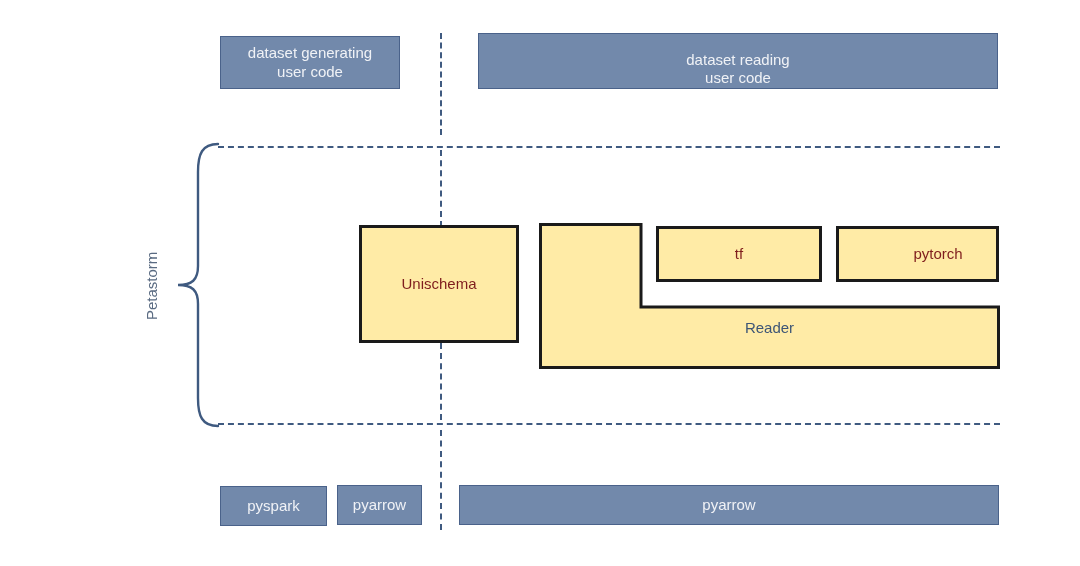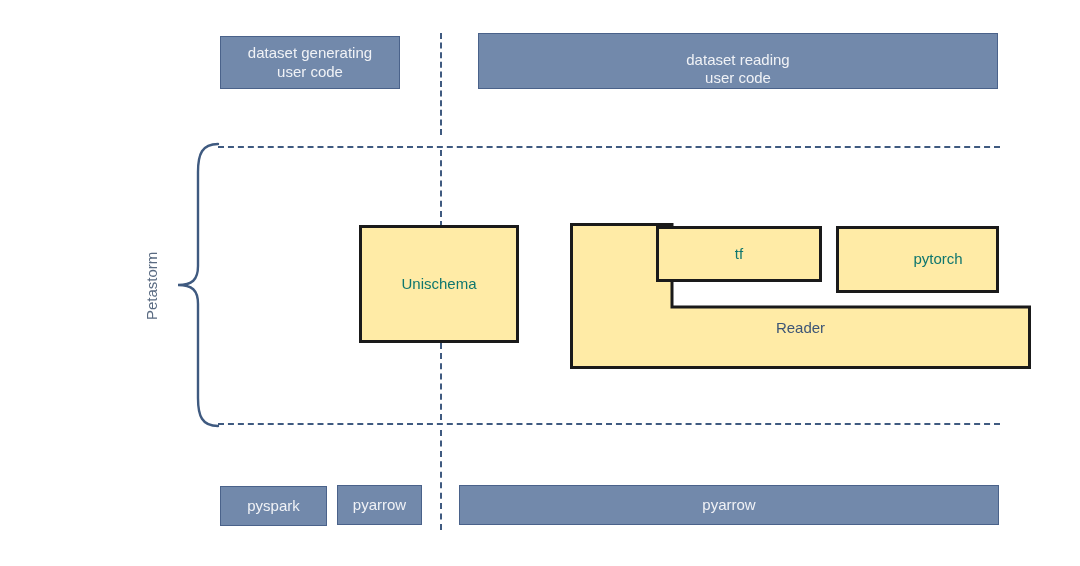--- a/index.html
+++ b/index.html
@@ -34,21 +34,21 @@
   .blue-box {
     background: #7289ab;
     border: 1px solid #4a628a;
     color: #f0f2f6;
     font-size: 15px;
   }
 
   .yellow-box {
     background: #ffeba6;
     border: 3px solid #1a1a1a;
-    color: #0f766e;
+    color: #7f1d1d;
     font-size: 15px;
   }
 
   
   #reader-shape {
     position: absolute;
     color: #3d5576;
     font-size: 15px;
   }
   #reader-shape svg {
@@ -126,32 +126,32 @@
     </svg>
   </div>
 
   <div id="petastorm-label" style="left:143px; top:320px;">Petastorm</div>
 
 
   <div class="box yellow-box" style="left:359px; top:225px; width:160px; height:118px;">
     <span>Unischema</span>
   </div>
 
-  <div id="reader-shape" style="left:570px; top:223px; width:461px; height:146px;">
+  <div id="reader-shape" style="left:539px; top:223px; width:461px; height:146px;">
     <svg width="461" height="146" viewBox="0 0 461 146">
       <path d="M1.5 1.5 H 102 V 84 H 459.5 V 144.5 H 1.5 Z" fill="#ffeba6" stroke="#1a1a1a" stroke-width="3"></path>
     </svg>
     <div id="reader-label" style="top:96px;">Reader</div>
   </div>
 
   <div class="box yellow-box" style="left:656px; top:226px; width:166px; height:56px;">
     <span>tf</span>
   </div>
 
-  <div class="box yellow-box" style="left:836px; top:226px; width:163px; height:67px;padding-left:41px;">
+  <div class="box yellow-box" style="left:836px; top:226px; width:163px; height:56px;padding-left:41px;">
     <span>pytorch</span>
   </div>
 
   <div class="box blue-box" style="left:220px; top:486px; width:107px; height:40px;">
     <span>pyspark</span>
   </div>
 
   <div class="box blue-box" style="left:337px; top:485px; width:85px; height:40px;">
     <span>pyarrow</span>
   </div>

